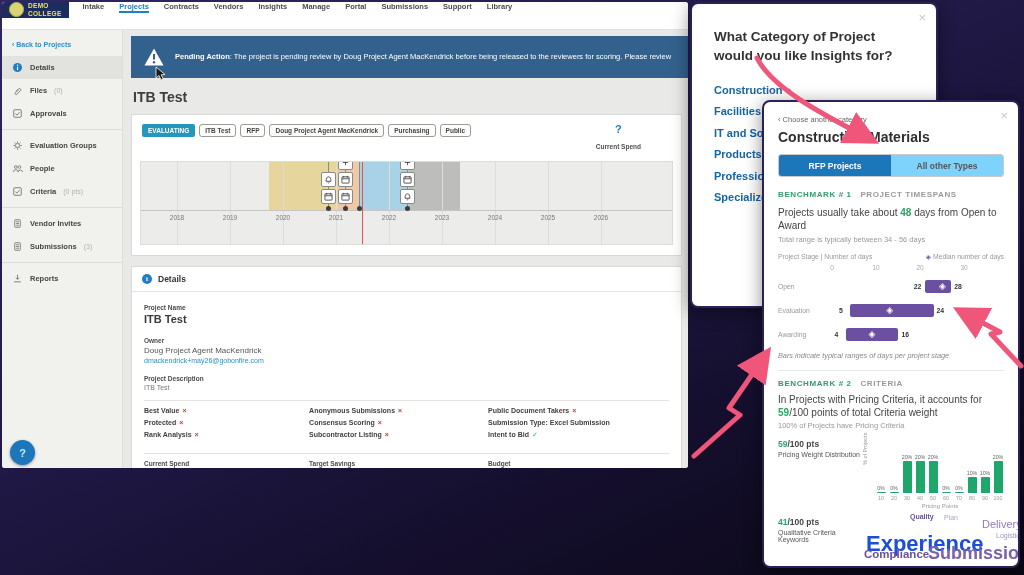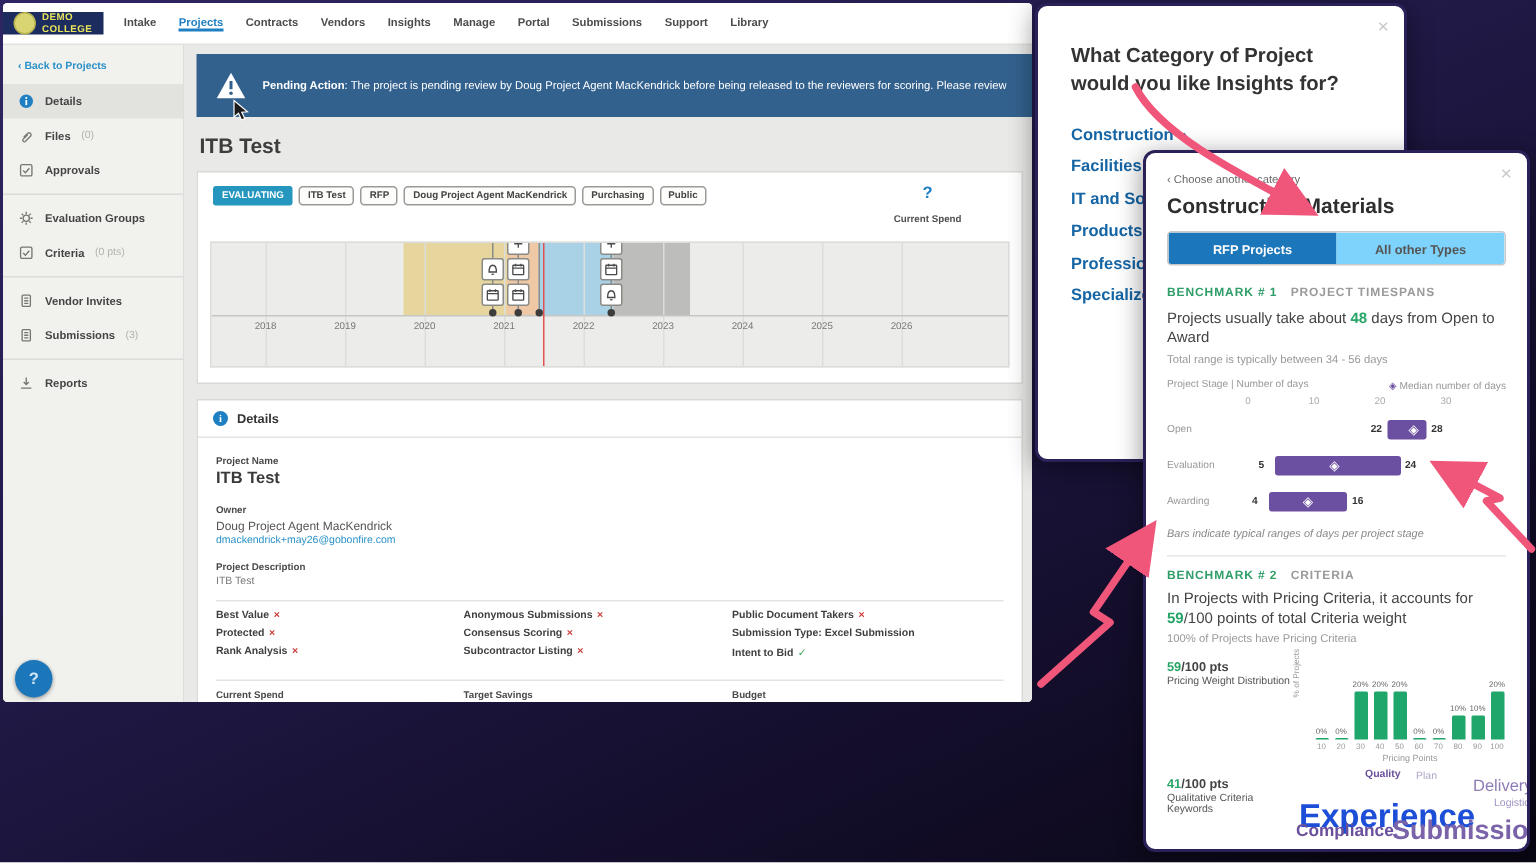--- a/index.html
+++ b/index.html
@@ -2,21 +2,21 @@
 <html><head>
 <meta charset="utf-8">
 <style>
   html,body{margin:0;padding:0;}
   body{width:1024px;height:575px;font-family:"Liberation Sans","DejaVu Sans",sans-serif;}
   .stage{position:relative;width:1024px;height:575px;overflow:hidden;
     background:linear-gradient(155deg,#2e2563 0%,#241c4e 35%,#150f2e 70%,#0a0714 100%);}
   
   .app-window{position:absolute;left:2px;top:2px;width:686px;height:466px;background:#fff;
     border-radius:3px;overflow:hidden;display:flex;flex-direction:column;}
-  .topnav{flex:0 0 27px;height:27px;background:#fff;border-bottom:1px solid #e2e2e0;display:flex;align-items:center;}
+  .topnav{flex:0 0 27px;height:27px;background:#fff;border-bottom:1px solid #e2e2e0;display:flex;align-items:flex-start;}
   .logo{background:#1d2c5e;display:flex;align-items:center;gap:4px;padding:0 7px;}
   .logo-circle{width:15px;height:15px;border-radius:50%;background:#d9d573;border:1px solid #b8b44e;box-sizing:border-box;}
   .logo-text{color:#e8e45c;font-size:6.5px;font-weight:bold;line-height:1.2;display:flex;flex-direction:column;letter-spacing:.3px;}
   #nav-items{display:flex;align-items:stretch;gap:15px;padding-left:14px;}
   .nav-item{display:flex;align-items:center;font-size:7.5px;font-weight:bold;color:#4c4c4c;
     border-bottom:2px solid transparent;cursor:pointer;}
   .nav-item.active{color:#1e7fc2;border-bottom-color:#1e7fc2;}
   .body-row{flex:1;display:flex;min-height:0;}
   
   .sidebar{flex:0 0 120px;width:120px;background:#f1f1ee;border-right:1px solid #dddddb;padding-top:6px;}
@@ -186,20 +186,30 @@
               <span class="side-ico">
                 <svg viewBox="0 0 16 16" fill="none" stroke="#767672" stroke-width="1.3">
                   <circle cx="8" cy="8" r="3"></circle>
                   <path d="M8 1.8v2.2 M8 12v2.2 M1.8 8h2.2 M12 8h2.2 M3.6 3.6l1.6 1.6 M10.8 10.8l1.6 1.6 M12.4 3.6l-1.6 1.6 M5.2 10.8l-1.6 1.6"></path>
                 </svg>
               </span>
               <span>Evaluation Groups</span>
             </div>
             <div class="side-item">
               <span class="side-ico">
+                <svg viewBox="0 0 16 16" fill="none" stroke="#767672" stroke-width="1.2">
+                  <circle cx="5.5" cy="5.8" r="2"></circle>
+                  <circle cx="10.8" cy="5.8" r="2"></circle>
+                  <path d="M2 13.2 a3.5 3.5 0 0 1 7 0 M8.6 13.2 a3.5 3.5 0 0 1 6.9 0"></path>
+                </svg>
+              </span>
+              <span>People</span>
+            </div>
+            <div class="side-item">
+              <span class="side-ico">
                 <svg viewBox="0 0 16 16" fill="none" stroke="#767672" stroke-width="1.3">
                   <rect x="2.5" y="2.5" width="11" height="11" rx="1.5"></rect>
                   <path d="M5 8.2 L7.2 10.4 L11 6"></path>
                 </svg>
               </span>
               <span>Criteria</span>
               <span class="cnt">(0 pts)</span>
             </div>
             <div class="side-sep"></div>
             <div class="side-item">

